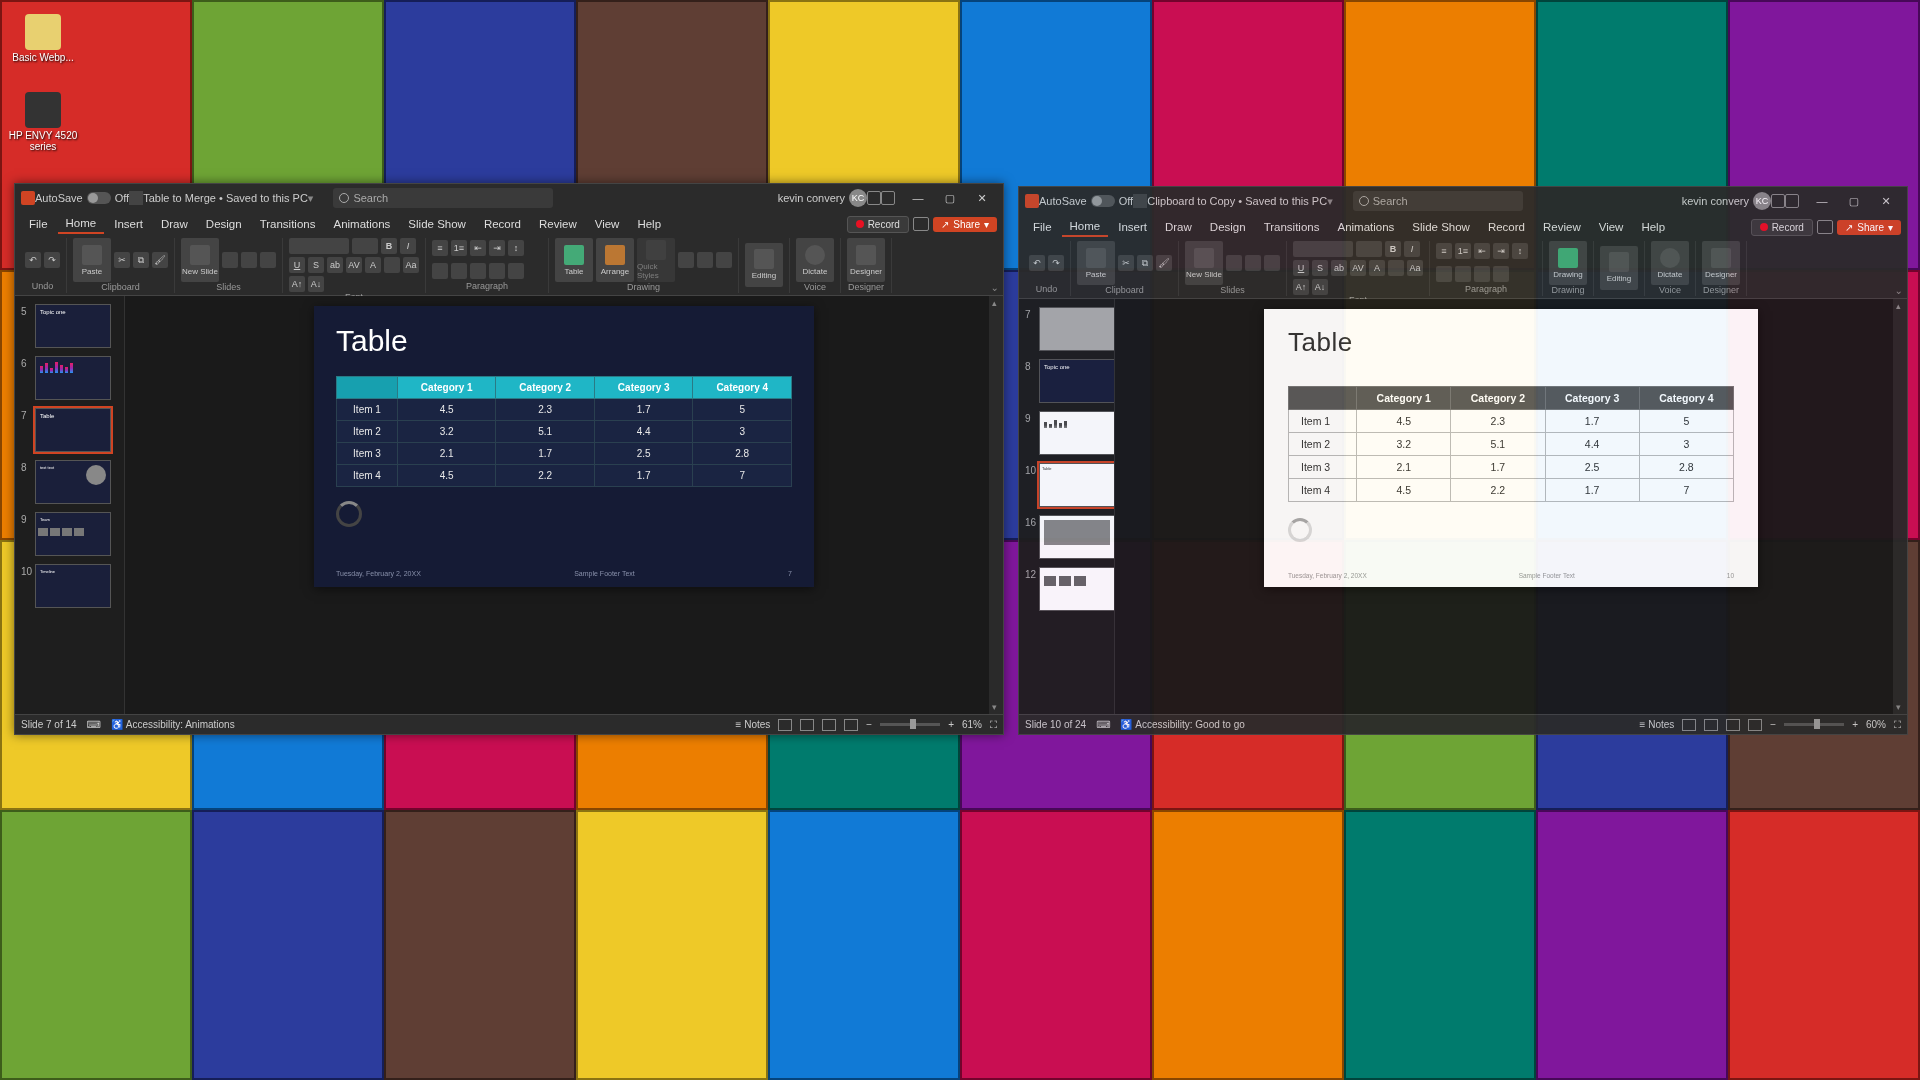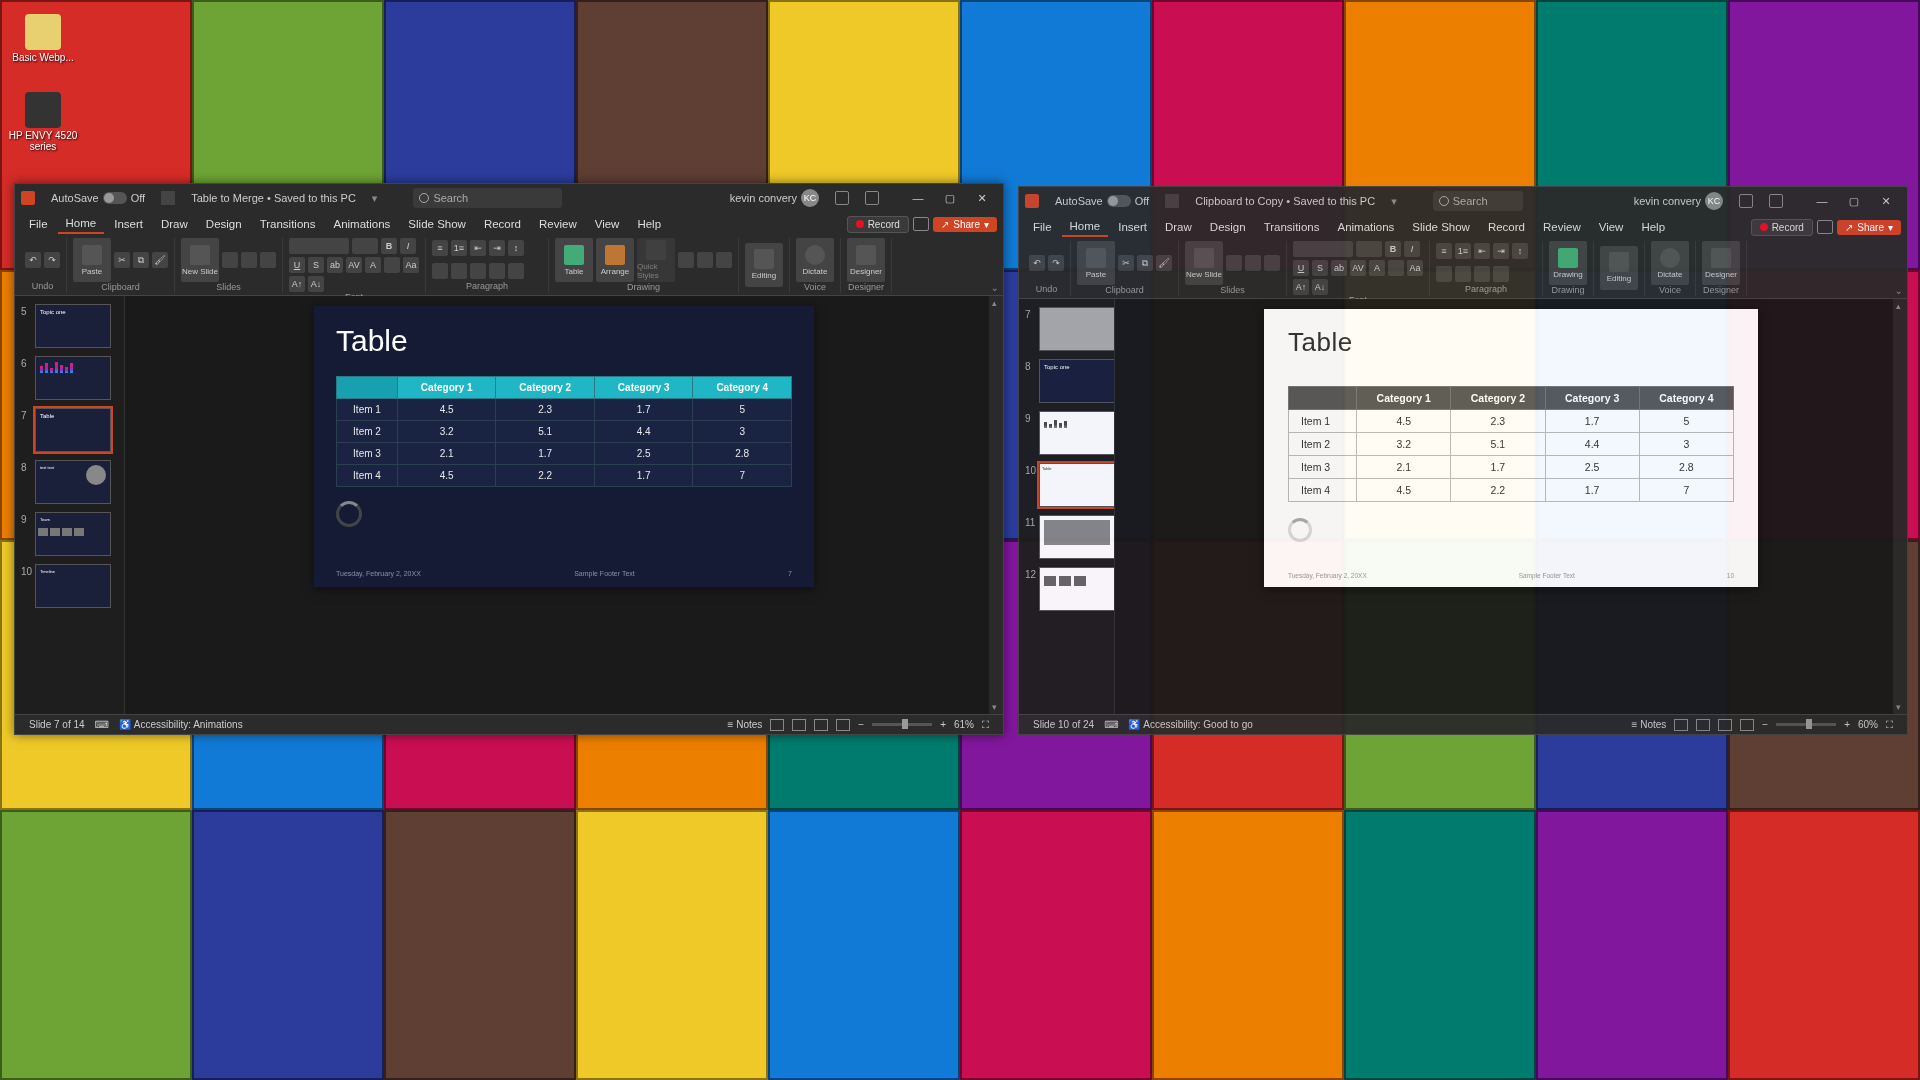--- a/index.html
+++ b/index.html
@@ -6,21 +6,21 @@
 body { width: 1920px; height: 1080px; overflow: hidden; position: relative; background: #222; }
 .desktop-bg { position: absolute; inset: 0; display: grid; grid-template-columns: repeat(10,1fr); grid-template-rows: repeat(4,1fr); }
 .brick { border: 2px solid rgba(0,0,0,.4); filter: brightness(.9) contrast(1.1); }
 .desktop-icon { position: absolute; color: #fff; font-size: 10px; text-align: center; width: 70px; text-shadow: 1px 1px 2px #000; }
 .desktop-icon .ic { width: 36px; height: 36px; margin: 0 auto 2px; background: #ccc; border-radius: 4px; }
 
 .ppt-window { position: absolute; background: #1f1f1f; border: 1px solid #444; display: flex; flex-direction: column; }
 .ppt-window.focused { box-shadow: 0 0 10px rgba(0,0,0,.5); }
 .ppt-window.unfocused { opacity: .95; }
 
-.titlebar { height: 28px; background: #2b2b2b; display: flex; align-items: center; padding: 0 6px; gap: 16px; color: #ccc; font-size: 11px; }
+.titlebar { height: 28px; background: #2b2b2b; display: flex; align-items: center; padding: 0 6px; gap: 0; color: #ccc; font-size: 11px; }
 .titlebar .app-icon { width: 14px; height: 14px; background: #d04423; border-radius: 2px; }
 .autosave { display: flex; align-items: center; gap: 4px; }
 .autosave .toggle { width: 24px; height: 12px; background: #555; border-radius: 6px; position: relative; }
 .autosave .toggle::after { content:""; width:10px; height:10px; background:#999; border-radius:50%; position:absolute; top:1px; left:1px; }
 .save-ic { width:14px; height:14px; background:#444; }
 .title-text { flex: 0 0 auto; }
 .searchbox { flex: 1; max-width: 220px; height: 20px; background: #3a3a3a; border-radius: 3px; display: flex; align-items: center; padding: 0 6px; gap: 4px; color: #aaa; margin-left: 20px; }
 .search-mag { width: 10px; height: 10px; border: 1px solid #aaa; border-radius: 50%; }
 .spacer { flex: 1; }
 .user { display: flex; align-items: center; gap: 4px; }
@@ -79,21 +79,21 @@
 .slide-right { width: 494px; height: 278px; background: #fff; color: #333; padding: 18px 24px; }
 .slide-right h1 { font-size: 26px; font-weight: 500; margin-bottom: 28px; letter-spacing: .5px; color: #333; }
 .tbl2 { width: 100%; border-collapse: collapse; font-size: 10.5px; }
 .tbl2 th { background: #595959; color: #fff; padding: 5px; font-weight: 600; border: 1px solid #777; }
 .tbl2 td { border: 1px solid #bbb; padding: 5px; text-align: center; }
 .tbl2 td:first-child { text-align: left; padding-left: 12px; }
 .slide-footer2 { position: absolute; bottom: 8px; left: 24px; right: 24px; font-size: 6.5px; color: #999; display: flex; }
 .slide-footer2 .ctr { flex:1; text-align:center; }
 .spinner2 { width: 24px; height: 24px; border: 3px solid #ddd; border-top-color: #aaa; border-radius: 50%; margin-top: 16px; }
 
-.statusbar { height: 20px; background: #2b2b2b; border-top: 1px solid #444; display: flex; align-items: center; padding: 0 14px; font-size: 10px; color: #ccc; gap: 10px; }
+.statusbar { height: 20px; background: #2b2b2b; border-top: 1px solid #444; display: flex; align-items: center; padding: 0 6px; font-size: 10px; color: #ccc; gap: 10px; }
 .statusbar .right { margin-left: auto; display: flex; align-items: center; gap: 8px; }
 .view-ic { width: 14px; height: 12px; border: 1px solid #888; }
 .zoom-slider { width: 60px; height: 3px; background: #555; position: relative; }
 .zoom-slider::after { content:""; width:6px; height:10px; background:#999; position:absolute; top:-4px; left:50%; }
 
 
 .mini-bars { display:flex; align-items:flex-end; gap:2px; height:20px; padding:4px; }
 .mini-bars span{ width:3px; background:linear-gradient(#e91e63,#9c27b0,#2196f3); }
 .mini-title { color:#fff; font-size:6px; padding:4px; }
 .mini-grey { background:#aaa; height:100%; }
@@ -653,21 +653,21 @@
             </div>
           </div>
         </div>
       <div class="thumb selected">
           <span class="num">10</span>
           <div class="slide-mini">
             <div style="padding:2px;font-size:4px;color:#333">Table</div>
           </div>
         </div>
       <div class="thumb">
-          <span class="num">11</span>
+          <span class="num">16</span>
           <div class="slide-mini">
             <div style="height:60%;background:#888;margin:4px"></div>
           </div>
         </div>
       <div class="thumb">
           <span class="num">12</span>
           <div class="slide-mini">
             <div class="mini-svc">
               <span></span>
               <span></span>

